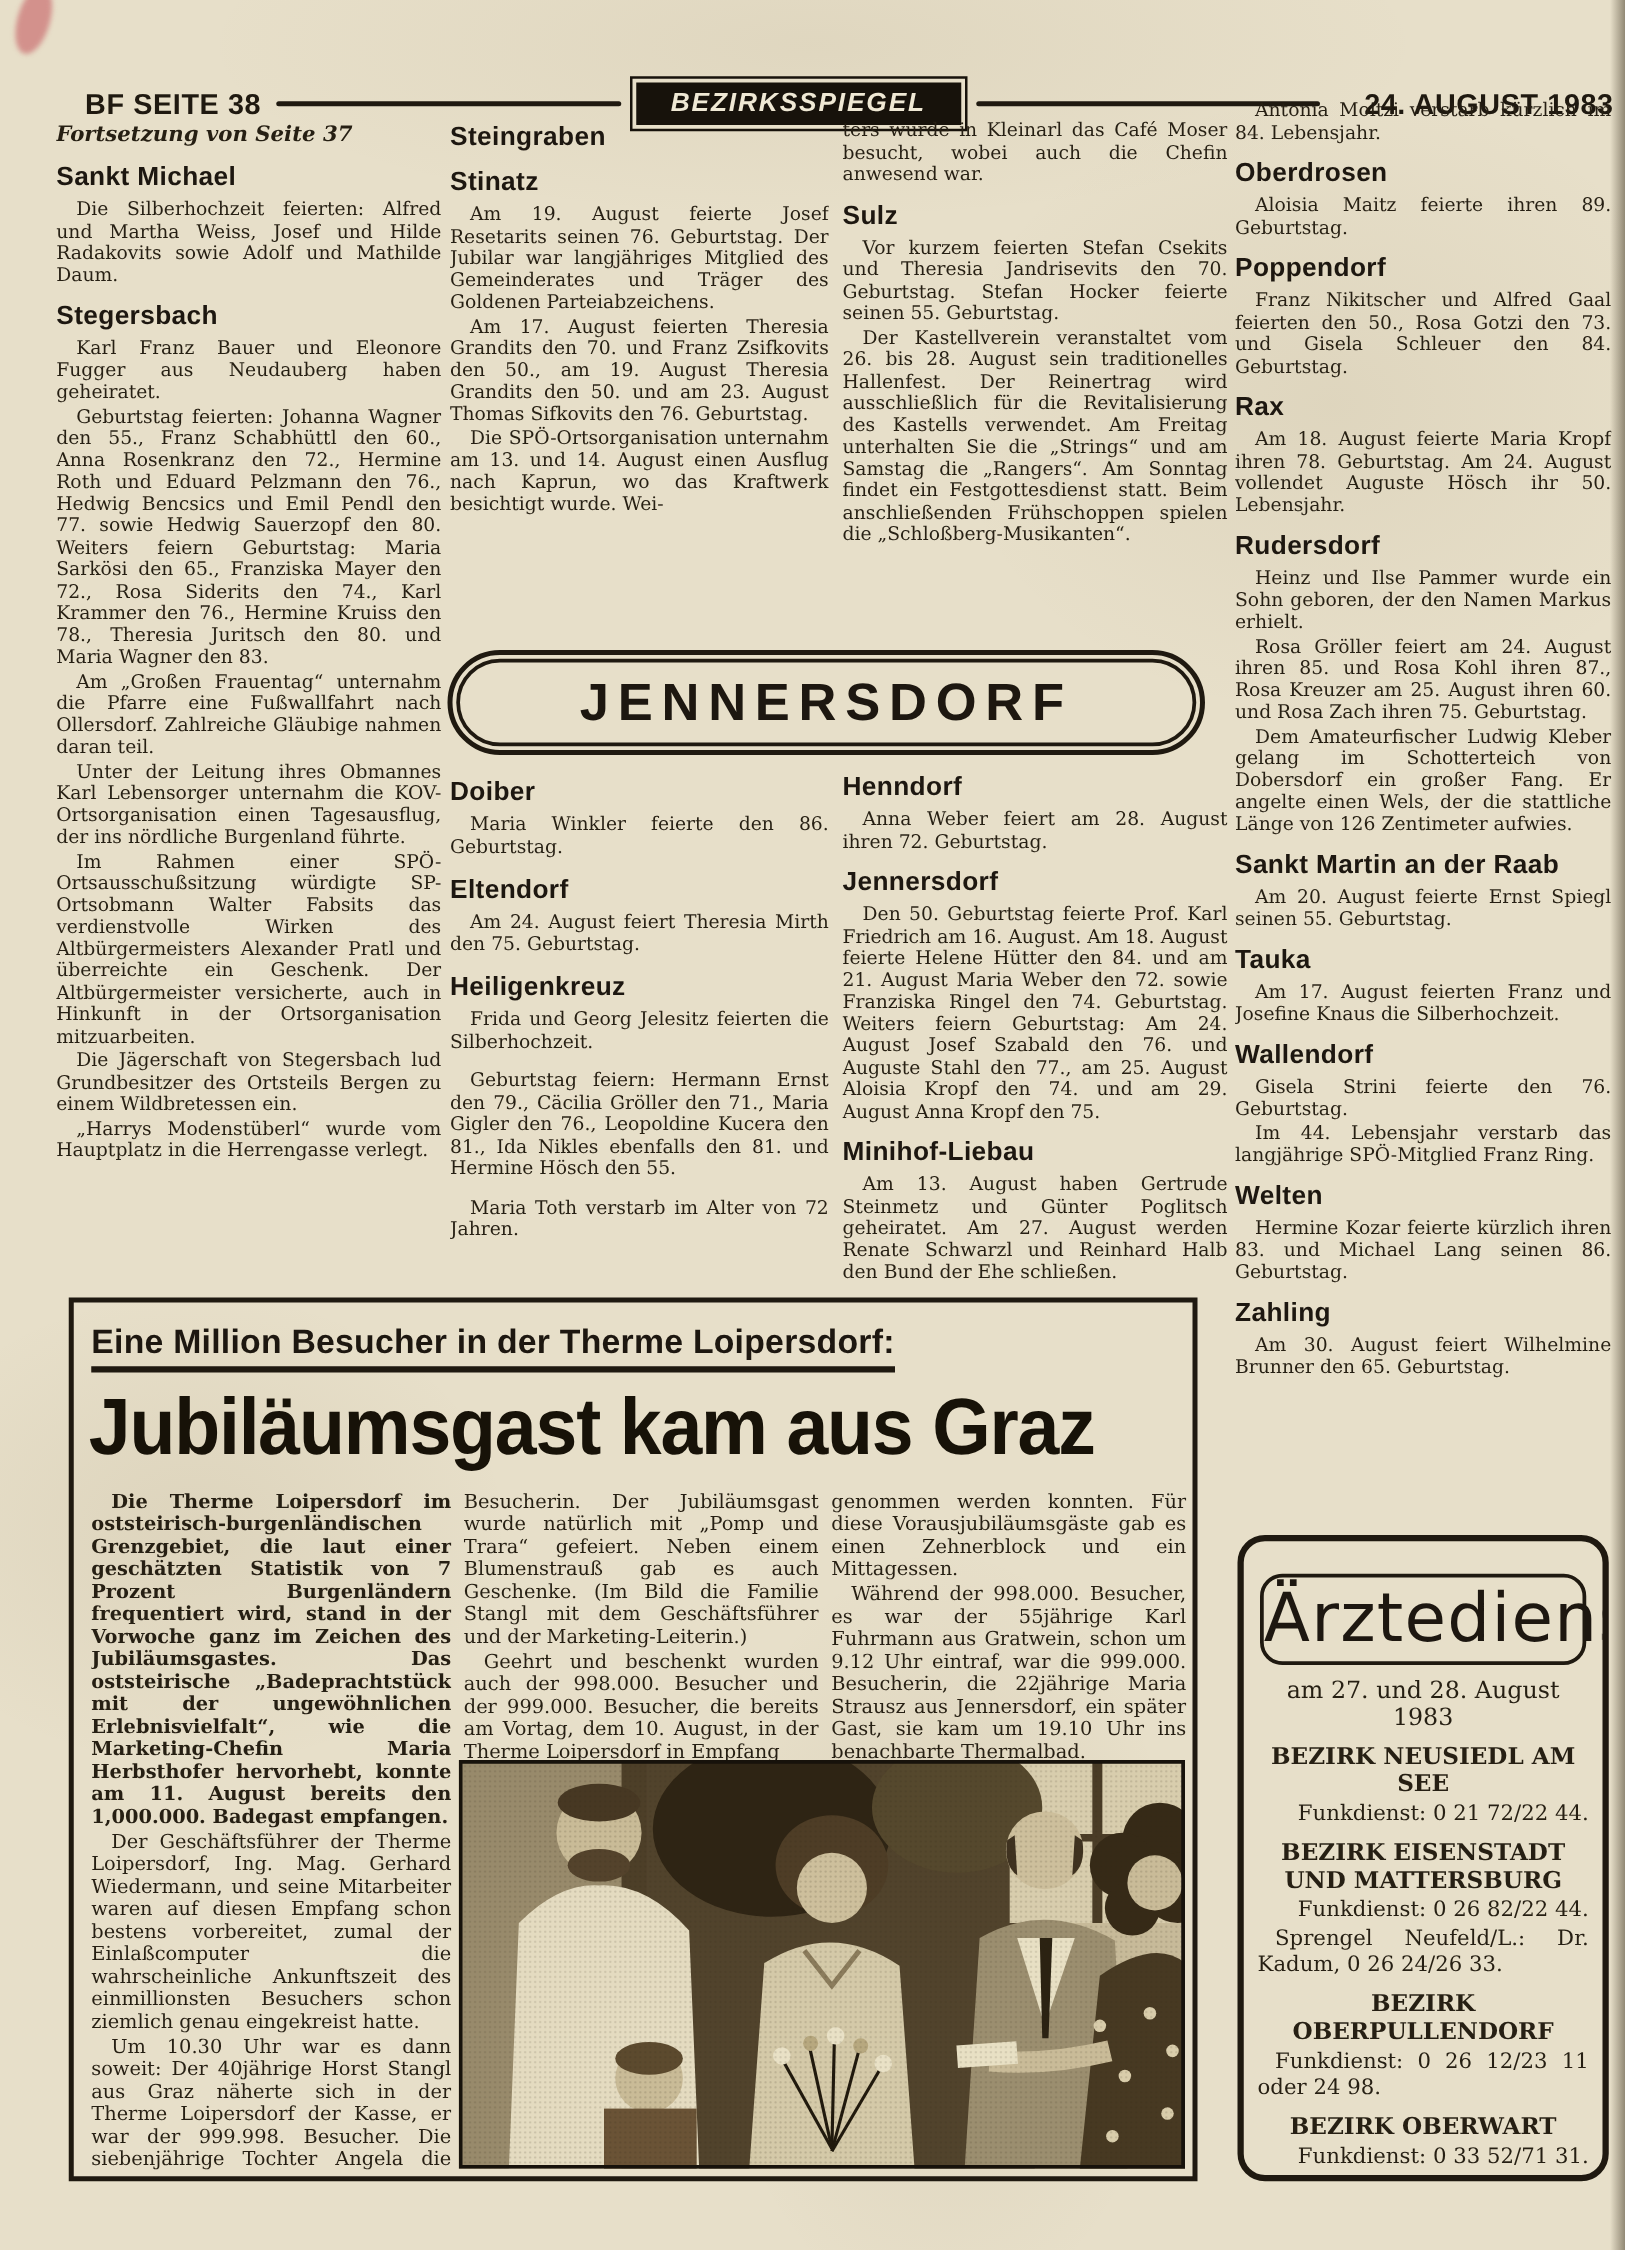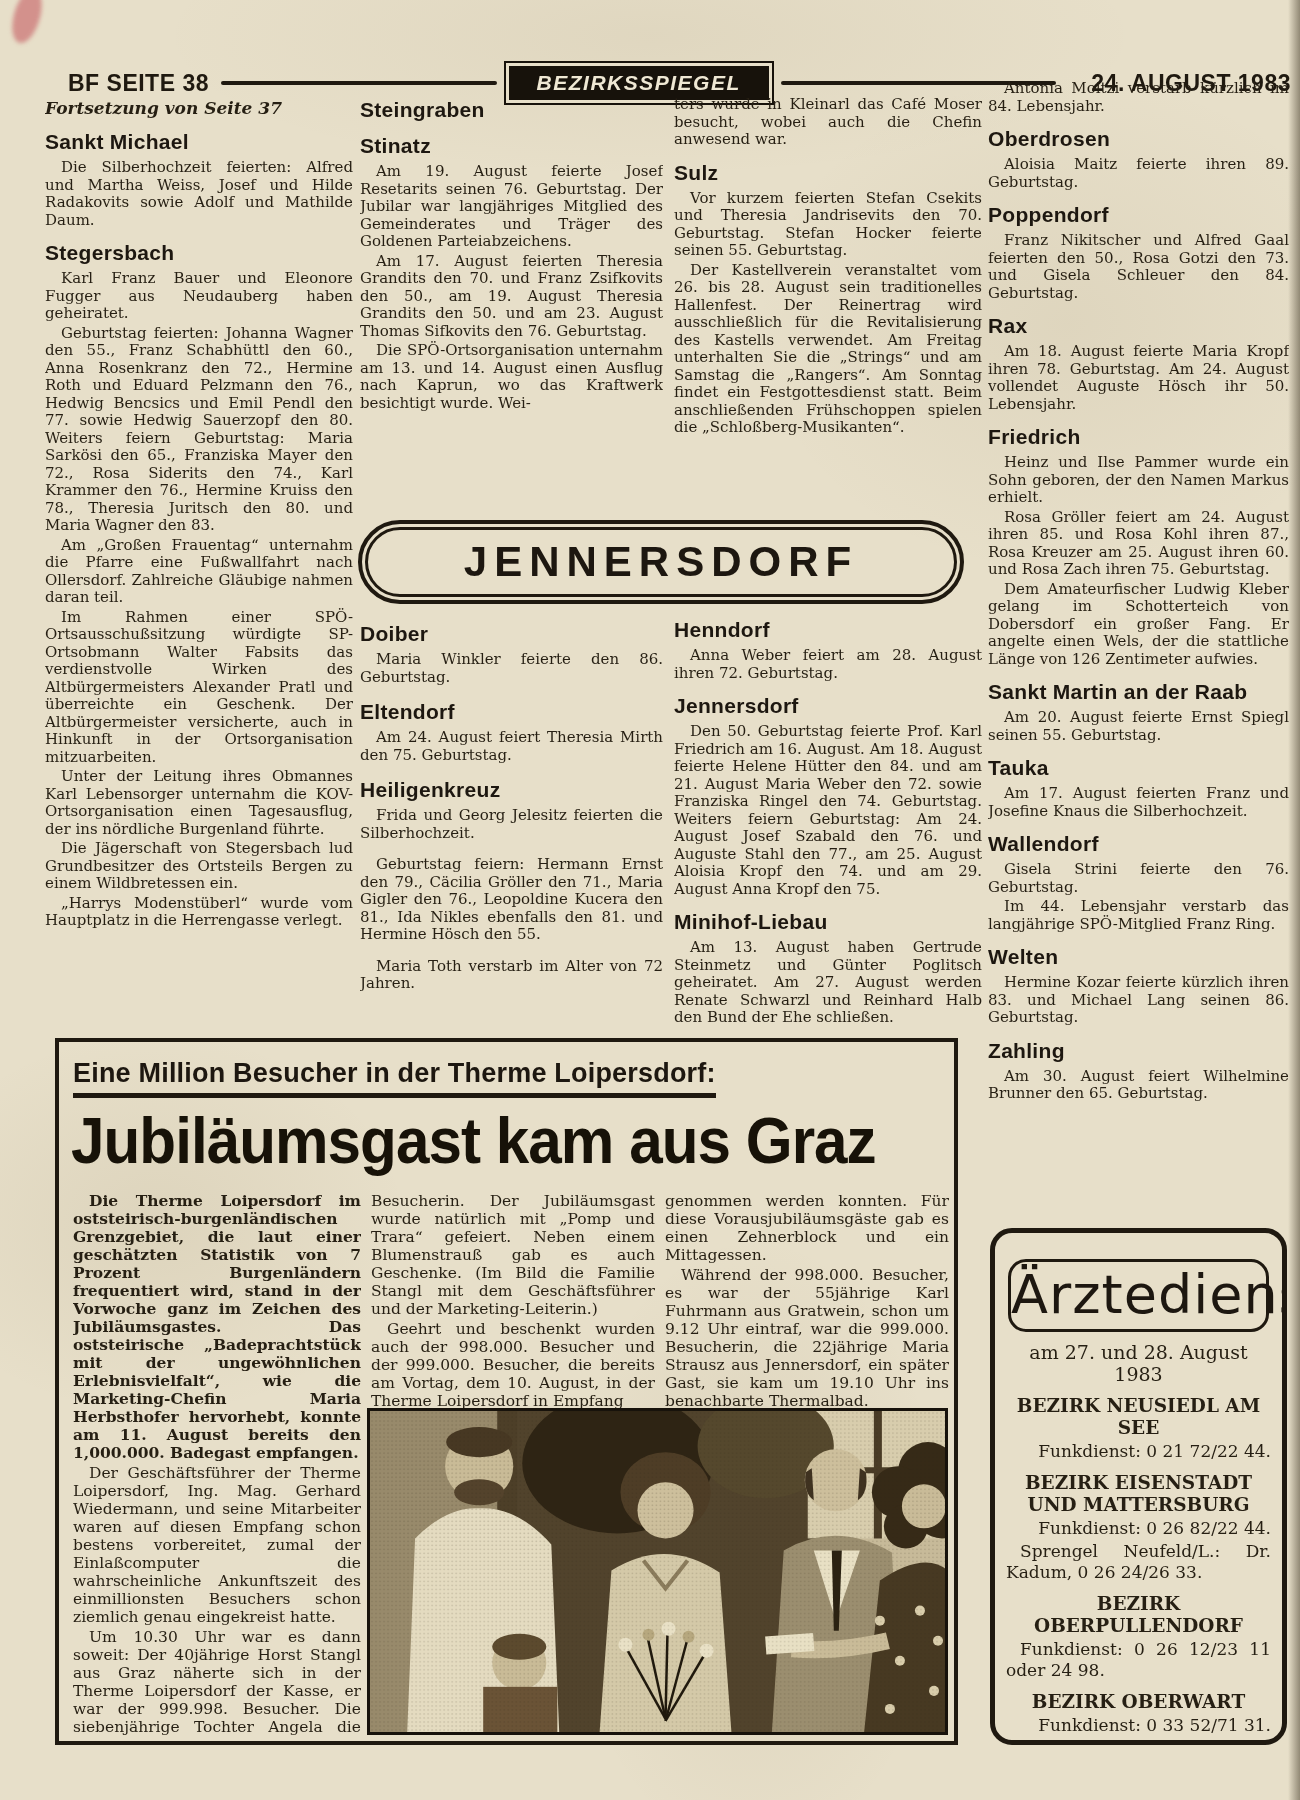--- a/index.html
+++ b/index.html
@@ -94,22 +94,22 @@
     <p class="note">Fortsetzung von Seite 37</p>
     <div class="sec">
       <h3 class="sec-title">Sankt Michael</h3>
       <p class="para">Die Silberhochzeit feierten: Alfred und Martha Weiss, Josef und Hilde Radakovits sowie Adolf und Mathilde Daum.</p>
     </div>
     <div class="sec">
       <h3 class="sec-title">Stegersbach</h3>
       <p class="para">Karl Franz Bauer und Eleonore Fugger aus Neudauberg haben geheiratet.</p>
       <p class="para">Geburtstag feierten: Johanna Wagner den 55., Franz Schabhüttl den 60., Anna Rosenkranz den 72., Hermine Roth und Eduard Pelzmann den 76., Hedwig Bencsics und Emil Pendl den 77. sowie Hedwig Sauerzopf den 80. Weiters feiern Geburtstag: Maria Sarkösi den 65., Franziska Mayer den 72., Rosa Siderits den 74., Karl Krammer den 76., Hermine Kruiss den 78., Theresia Juritsch den 80. und Maria Wagner den 83.</p>
       <p class="para">Am „Großen Frauentag“ unternahm die Pfarre eine Fußwallfahrt nach Ollersdorf. Zahlreiche Gläubige nahmen daran teil.</p>
+      <p class="para">Unter der Leitung ihres Obmannes Karl Lebensorger unternahm die KOV-Ortsorganisation einen Tagesausflug, der ins nördliche Burgenland führte.</p>
       <p class="para">Im Rahmen einer SPÖ-Ortsausschußsitzung würdigte SP-Ortsobmann Walter Fabsits das verdienstvolle Wirken des Altbürgermeisters Alexander Pratl und überreichte ein Geschenk. Der Altbürgermeister versicherte, auch in Hinkunft in der Ortsorganisation mitzuarbeiten.</p>
-      <p class="para">Unter der Leitung ihres Obmannes Karl Lebensorger unternahm die KOV-Ortsorganisation einen Tagesausflug, der ins nördliche Burgenland führte.</p>
       <p class="para">Die Jägerschaft von Stegersbach lud Grundbesitzer des Ortsteils Bergen zu einem Wildbretessen ein.</p>
       <p class="para">„Harrys Modenstüberl“ wurde vom Hauptplatz in die Herrengasse verlegt.</p>
     </div>
   </div>
 
   <div class="col c2t">
     <div class="sec">
       <h3 class="sec-title">Steingraben</h3>
     </div>
     <div class="sec">
@@ -173,21 +173,21 @@
     </div>
     <div class="sec">
       <h3 class="sec-title">Poppendorf</h3>
       <p class="para">Franz Nikitscher und Alfred Gaal feierten den 50., Rosa Gotzi den 73. und Gisela Schleuer den 84. Geburtstag.</p>
     </div>
     <div class="sec">
       <h3 class="sec-title">Rax</h3>
       <p class="para">Am 18. August feierte Maria Kropf ihren 78. Geburtstag. Am 24. August vollendet Auguste Hösch ihr 50. Lebensjahr.</p>
     </div>
     <div class="sec">
-      <h3 class="sec-title">Friedrich</h3>
+      <h3 class="sec-title">Rudersdorf</h3>
       <p class="para">Heinz und Ilse Pammer wurde ein Sohn geboren, der den Namen Markus erhielt.</p>
       <p class="para">Rosa Gröller feiert am 24. August ihren 85. und Rosa Kohl ihren 87., Rosa Kreuzer am 25. August ihren 60. und Rosa Zach ihren 75. Geburtstag.</p>
       <p class="para">Dem Amateurfischer Ludwig Kleber gelang im Schotterteich von Dobersdorf ein großer Fang. Er angelte einen Wels, der die stattliche Länge von 126 Zentimeter aufwies.</p>
     </div>
     <div class="sec">
       <h3 class="sec-title">Sankt Martin an der Raab</h3>
       <p class="para">Am 20. August feierte Ernst Spiegl seinen 55. Geburtstag.</p>
     </div>
     <div class="sec">
       <h3 class="sec-title">Tauka</h3>

